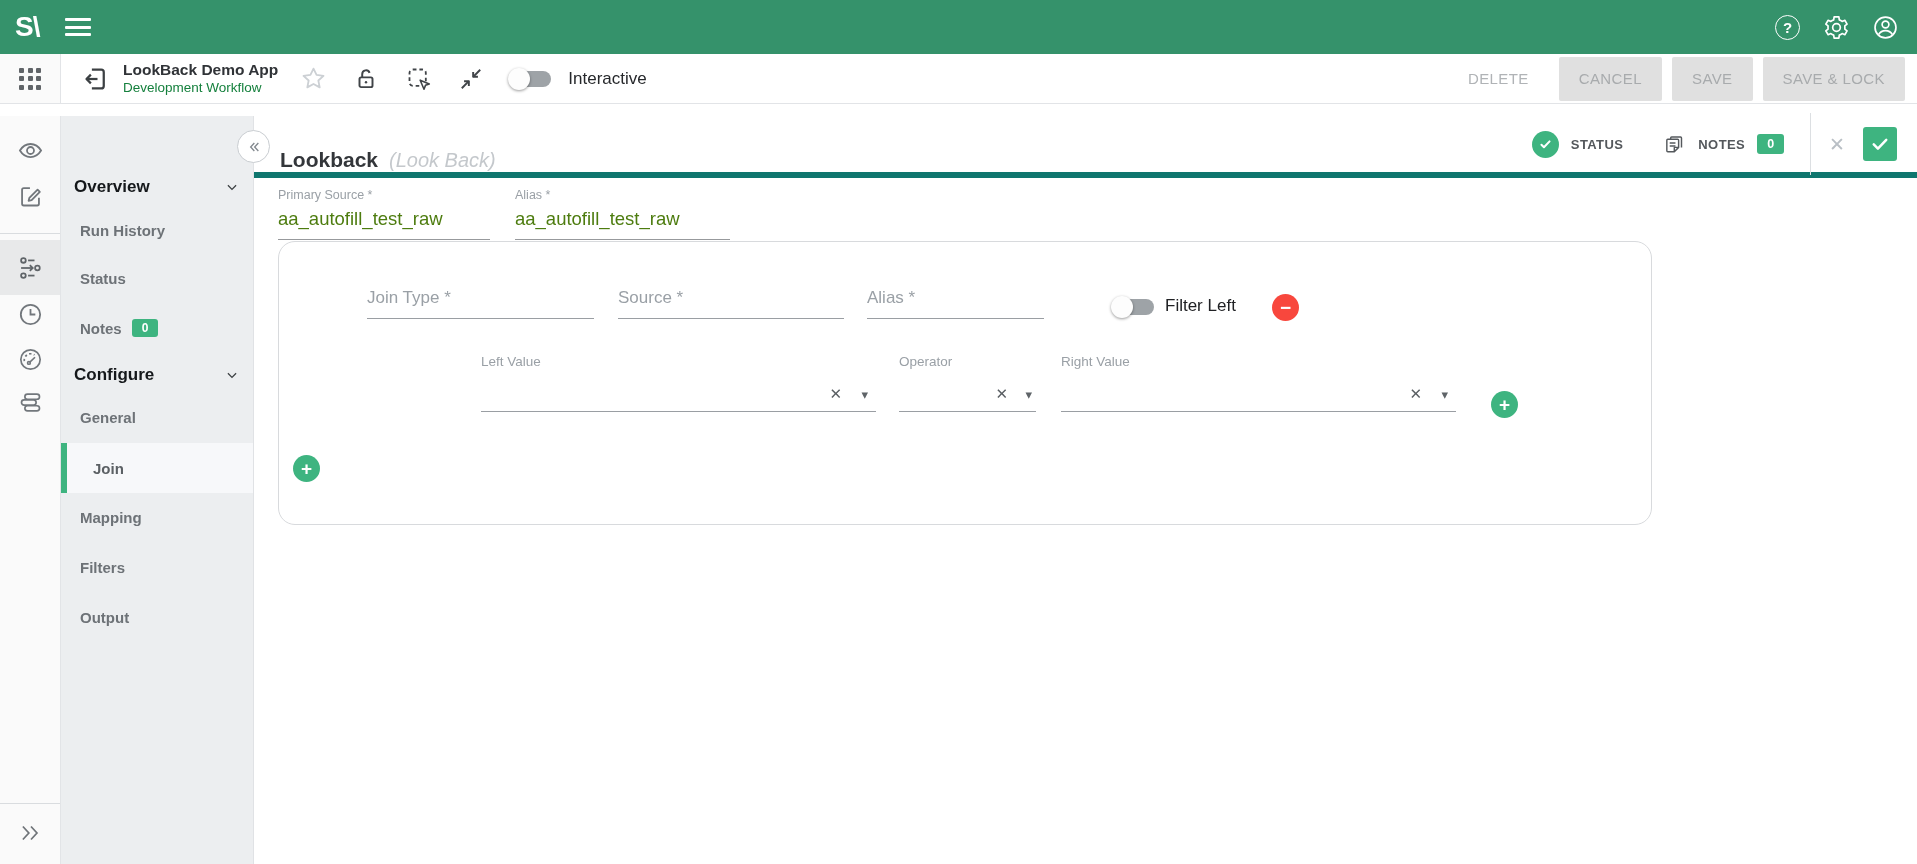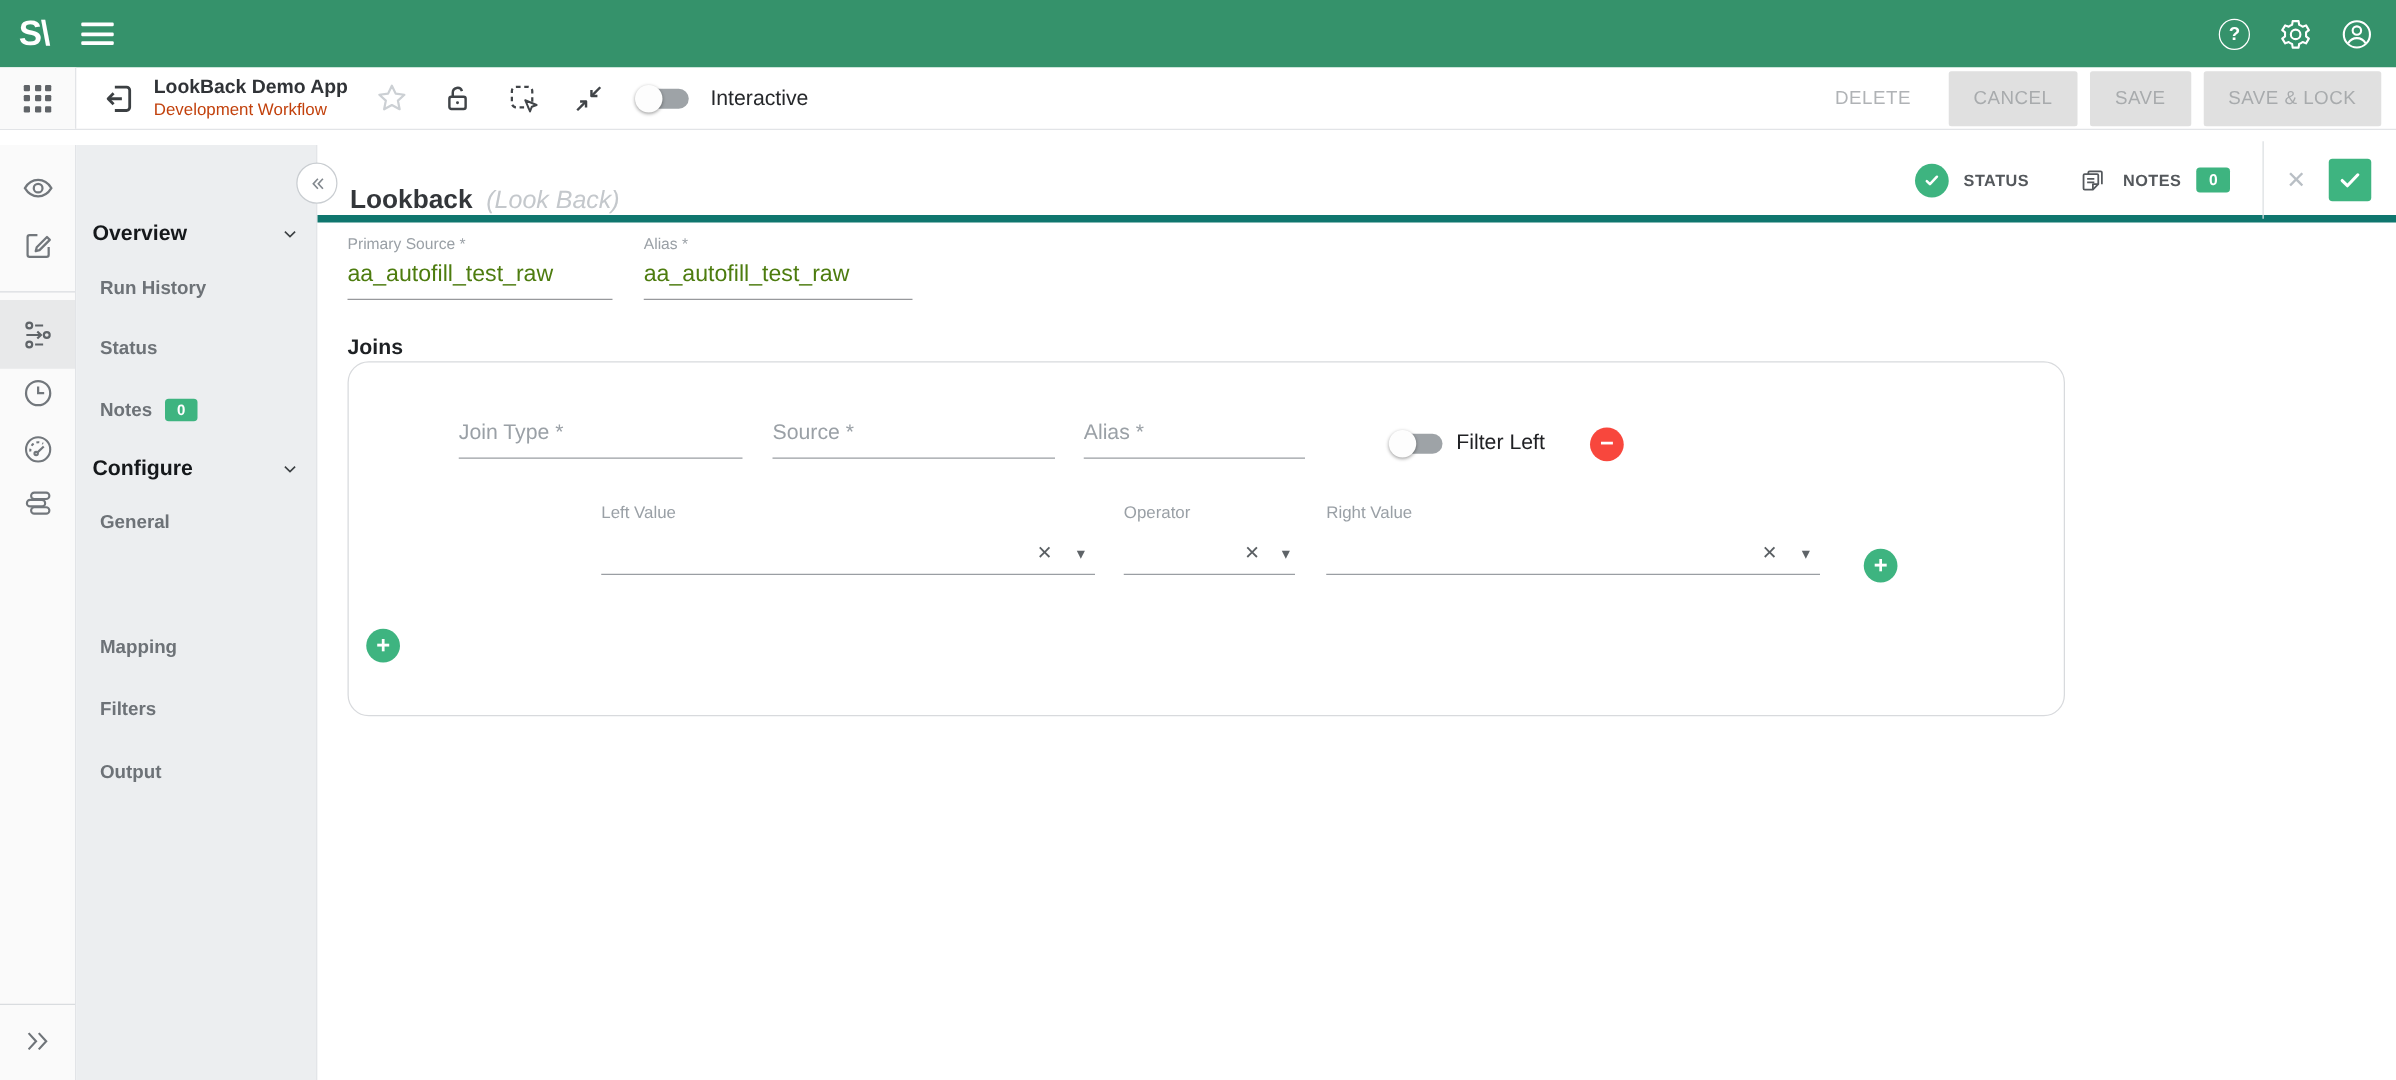--- a/index.html
+++ b/index.html
@@ -16,21 +16,21 @@
   .qmark { width:25px; height:25px; border:1.7px solid #fff; border-radius:50%; color:#fff; font-size:15px; font-weight:bold; display:flex; align-items:center; justify-content:center; }
 
   
   .toolbar { position:absolute; left:0; top:54px; width:1917px; height:50px; background:#fff; border-bottom:1px solid #e2e4e7; display:flex; align-items:center; }
   .apps-cell { width:61px; height:100%; background:#fafafa; border-right:1px solid #e2e4e7; display:flex; align-items:center; justify-content:center; flex:0 0 61px; cursor:pointer; }
   .apps-grid { display:grid; grid-template-columns:repeat(3,5px); grid-template-rows:repeat(3,5px); gap:3.5px; }
   .apps-grid i { background:#606468; border-radius:1px; }
   .wf-back { margin-left:19px; cursor:pointer; display:flex; }
   .title-block { margin-left:13px; line-height:1.25; }
   .app-title { font-size:15.5px; font-weight:bold; color:#303337; }
-  .app-subtitle { font-size:13.5px; color:#c2410c; }
+  .app-subtitle { font-size:13.5px; color:#15803d; }
   .tool-ic { margin-left:26px; display:flex; cursor:pointer; }
   .tool-ic.star { margin-left:22px; }
   .interactive-label { margin-left:14px; font-size:17px; color:#26282b; }
   .toolbar-buttons { margin-left:auto; display:flex; align-items:center; gap:10px; padding-right:12px; }
   .tb-btn { height:44px; padding:0 20px; background:#e0e0e0; border:none; border-radius:2px; color:#a8abad; font-family:inherit; font-size:15px; letter-spacing:.4px; cursor:default;text-align:right; }
   .tb-btn.ghost { background:transparent; color:#b0b3b6; }
 
   
   .toggle { position:relative; width:46px; height:24px; flex:0 0 46px; cursor:pointer; }
   .toggle .track { position:absolute; left:5px; top:4px; width:38px; height:16px; border-radius:8px; background:#9ea3a7; }
@@ -276,20 +276,23 @@
     </div>
     <div class="nav-sec" style="top:244px">
       <span>Configure</span>
       <svg width="14" height="14" viewBox="0 0 24 24" fill="none" stroke="#3c4043" stroke-width="2.2">
           <path d="M5 9l7 7 7-7"></path>
         </svg>
     </div>
     <div class="nav-item" style="top:287px">
       <span>General</span>
     </div>
+    <div class="nav-item active" style="top:327px">
+      <span>Join</span>
+    </div>
     <div class="nav-item" style="top:387px">
       <span>Mapping</span>
     </div>
     <div class="nav-item" style="top:437px">
       <span>Filters</span>
     </div>
     <div class="nav-item" style="top:487px">
       <span>Output</span>
     </div>
   </div>
@@ -336,21 +339,20 @@
         <div class="field">
           <label class="field-label">Primary Source *</label>
           <input class="field-input f-w1" type="text" value="aa_autofill_test_raw" style="">
         </div>
         <div class="field">
           <label class="field-label">Alias *</label>
           <input class="field-input f-w2" type="text" value="aa_autofill_test_raw" style="">
         </div>
       </div>
 
-      <div class="joins-heading">Joins</div>
 
       <div class="joins-box">
         <input class="ul-input jt" type="text" placeholder="Join Type *" style="">
         <input class="ul-input js" type="text" placeholder="Source *" style="">
         <input class="ul-input ja" type="text" placeholder="Alias *" style="">
 
         <div class="toggle filter-toggle">
           <div class="track"></div>
             <div class="knob"></div>
         </div>

